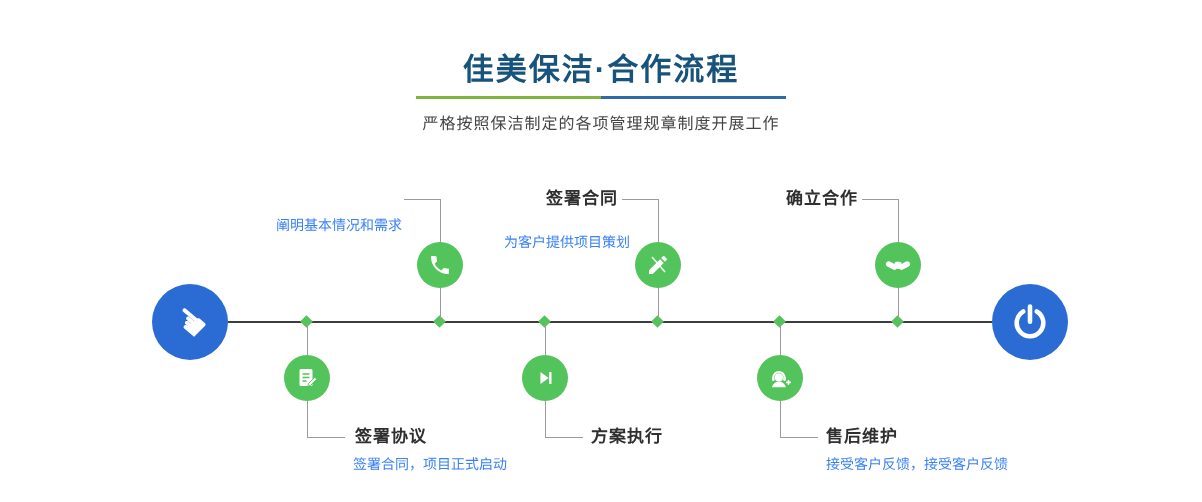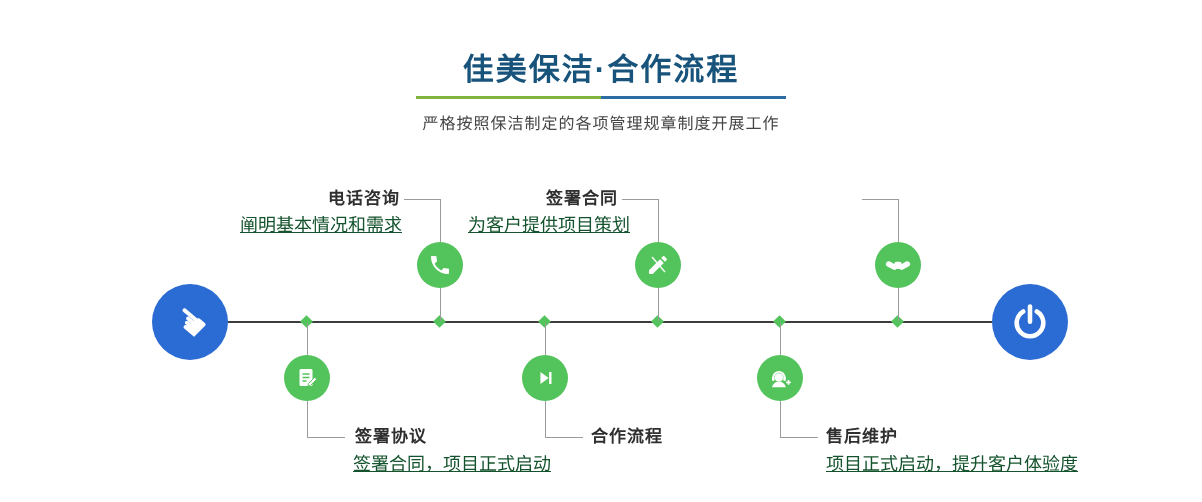--- a/index.html
+++ b/index.html
@@ -25,21 +25,21 @@
 
   .node{position:absolute;width:46px;height:46px;border-radius:50%;background:#53c35b;
     display:flex;align-items:center;justify-content:center;}
 
   .diamond{position:absolute;width:9px;height:9px;background:#53c35b;transform:rotate(45deg);top:317px;}
 
   .vline{position:absolute;width:1px;background:#9b9b9b;}
   .hline{position:absolute;height:1px;background:#9b9b9b;}
 
   .step-title{position:absolute;font-size:17px;font-weight:700;color:#2f2f2f;line-height:22px;letter-spacing:1px;}
-  .step-desc{position:absolute;font-size:18px;color:#14532d;line-height:20px;text-decoration:underline;}
+  .step-desc{position:absolute;font-size:14px;color:#3b82f6;line-height:20px;}
   .ta-r{text-align:right;}
 </style>
 </head>
 <body>
 
 <div class="canvas">
 
   <h1 class="page-title">佳美保洁·合作流程</h1>
   <div class="title-divider">
     <span class="seg-green"></span>
@@ -68,47 +68,47 @@
   </div>
 
   <div class="hline" style="left:404px;top:199px;width:36px"></div>
   <div class="vline" style="left:440px;top:199px;height:43px"></div>
   <div class="vline" style="left:440px;top:288px;height:33px"></div>
   <div class="node" style="left:417px;top:242px">
     <svg viewBox="0 0 24 24" width="24" height="24" aria-hidden="true">
       <path fill="#ffffff" d="M6.62 10.79c1.44 2.83 3.76 5.14 6.59 6.59l2.2-2.2c.27-.27.67-.36 1.02-.24 1.12.37 2.33.57 3.57.57.55 0 1 .45 1 1V20c0 .55-.45 1-1 1-9.39 0-17-7.61-17-17 0-.55.45-1 1-1h3.5c.55 0 1 .45 1 1 0 1.25.2 2.45.57 3.57.11.35.03.74-.25 1.02l-2.2 2.2z"></path>
     </svg>
   </div>
-  <div class="step-title ta-r" style="left:240px;top:188px;width:160px">电话咨询</div>
   <div class="step-desc ta-r" style="left:180px;top:215px;width:222px">阐明基本情况和需求</div>
 
   <div class="hline" style="left:622px;top:199px;width:36px"></div>
   <div class="vline" style="left:658px;top:199px;height:43px"></div>
   <div class="vline" style="left:658px;top:288px;height:33px"></div>
   <div class="node" style="left:635px;top:242px">
     <svg viewBox="0 0 24 24" width="24" height="24" aria-hidden="true">
       <path stroke="#ffffff" stroke-width="1.6" d="M6 4l13 15" opacity="0.9" fill="none"></path>
       <path fill="#ffffff" d="M3 17.25V21h3.75L17.81 9.94l-3.75-3.75L3 17.25zM20.71 7.04c.39-.39.39-1.02 0-1.41l-2.34-2.34c-.39-.39-1.02-.39-1.41 0l-1.83 1.83 3.75 3.75 1.83-1.83z"></path>
     </svg>
   </div>
   <div class="step-title ta-r" style="left:458px;top:188px;width:160px">签署合同</div>
-  <div class="step-desc ta-r" style="left:408px;top:215px;width:222px">为客户提供项目策划</div>
+  <div class="step-desc ta-r" style="left:408px;top:232px;width:222px">为客户提供项目策划</div>
 
   <div class="hline" style="left:862px;top:199px;width:36px"></div>
   <div class="vline" style="left:898px;top:199px;height:43px"></div>
   <div class="vline" style="left:898px;top:288px;height:33px"></div>
   <div class="node" style="left:875px;top:242px">
     <svg viewBox="0 0 24 24" width="26" height="26" aria-hidden="true">
       <g fill="#ffffff">
         <rect x="0.5" y="10" width="11" height="5" rx="2.5" transform="rotate(28 6 12.5)"></rect>
         <rect x="12.5" y="10" width="11" height="5" rx="2.5" transform="rotate(-28 18 12.5)"></rect>
         <rect x="8.6" y="9" width="6.8" height="6.8" rx="2"></rect>
       </g>
     </svg>
   </div>
+  <div class="step-title ta-r" style="left:698px;top:188px;width:160px">确立合作</div>
 
   <div class="vline" style="left:307px;top:323px;height:32px"></div>
   <div class="vline" style="left:307px;top:401px;height:36px"></div>
   <div class="hline" style="left:307px;top:437px;width:38px"></div>
   <div class="node" style="left:284px;top:355px">
     <svg viewBox="0 0 24 24" width="24" height="24" aria-hidden="true">
       <rect x="4.5" y="3" width="13" height="17" rx="1.5" fill="#ffffff"></rect>
       <g stroke="#53c35b" stroke-width="1.5">
         <line x1="7.5" y1="8" x2="14.5" y2="8"></line>
         <line x1="7.5" y1="11.5" x2="14.5" y2="11.5"></line>
@@ -122,31 +122,31 @@
 
   <div class="vline" style="left:545px;top:323px;height:32px"></div>
   <div class="vline" style="left:545px;top:401px;height:36px"></div>
   <div class="hline" style="left:545px;top:437px;width:38px"></div>
   <div class="node" style="left:522px;top:355px">
     <svg viewBox="0 0 24 24" width="22" height="22" aria-hidden="true">
       <path d="M7 5.5l9 6.5-9 6.5z" fill="#ffffff"></path>
       <rect x="16.5" y="5.5" width="2.6" height="13" fill="#ffffff"></rect>
     </svg>
   </div>
-  <div class="step-title" style="left:591px;top:426px">合作流程</div>
+  <div class="step-title" style="left:591px;top:426px">方案执行</div>
 
   <div class="vline" style="left:780px;top:323px;height:32px"></div>
   <div class="vline" style="left:780px;top:401px;height:36px"></div>
   <div class="hline" style="left:780px;top:437px;width:38px"></div>
   <div class="node" style="left:757px;top:355px">
     <svg viewBox="0 0 24 24" width="26" height="26" aria-hidden="true">
       <circle cx="11" cy="11.5" r="3.8" fill="#ffffff"></circle>
       <path d="M4.5 20.5c1-3.4 3.6-5.2 6.5-5.2s5.5 1.8 6.5 5.2z" fill="#ffffff"></path>
       <path d="M5.8 11.5a5.2 5.2 0 0 1 10.4 0" fill="none" stroke="#ffffff" stroke-width="1.7"></path>
       <rect x="4.6" y="10.6" width="2.4" height="4.2" rx="1.2" fill="#ffffff"></rect>
       <rect x="15" y="10.6" width="2.4" height="4.2" rx="1.2" fill="#ffffff"></rect>
       <path d="M17.6 16h4.4M19.8 13.8v4.4" stroke="#ffffff" stroke-width="1.5" fill="none"></path>
     </svg>
   </div>
   <div class="step-title" style="left:826px;top:426px">售后维护</div>
-  <div class="step-desc" style="left:826px;top:454px">项目正式启动，提升客户体验度</div>
+  <div class="step-desc" style="left:826px;top:454px">接受客户反馈，接受客户反馈</div>
 
 </div>
 
 </body></html>

